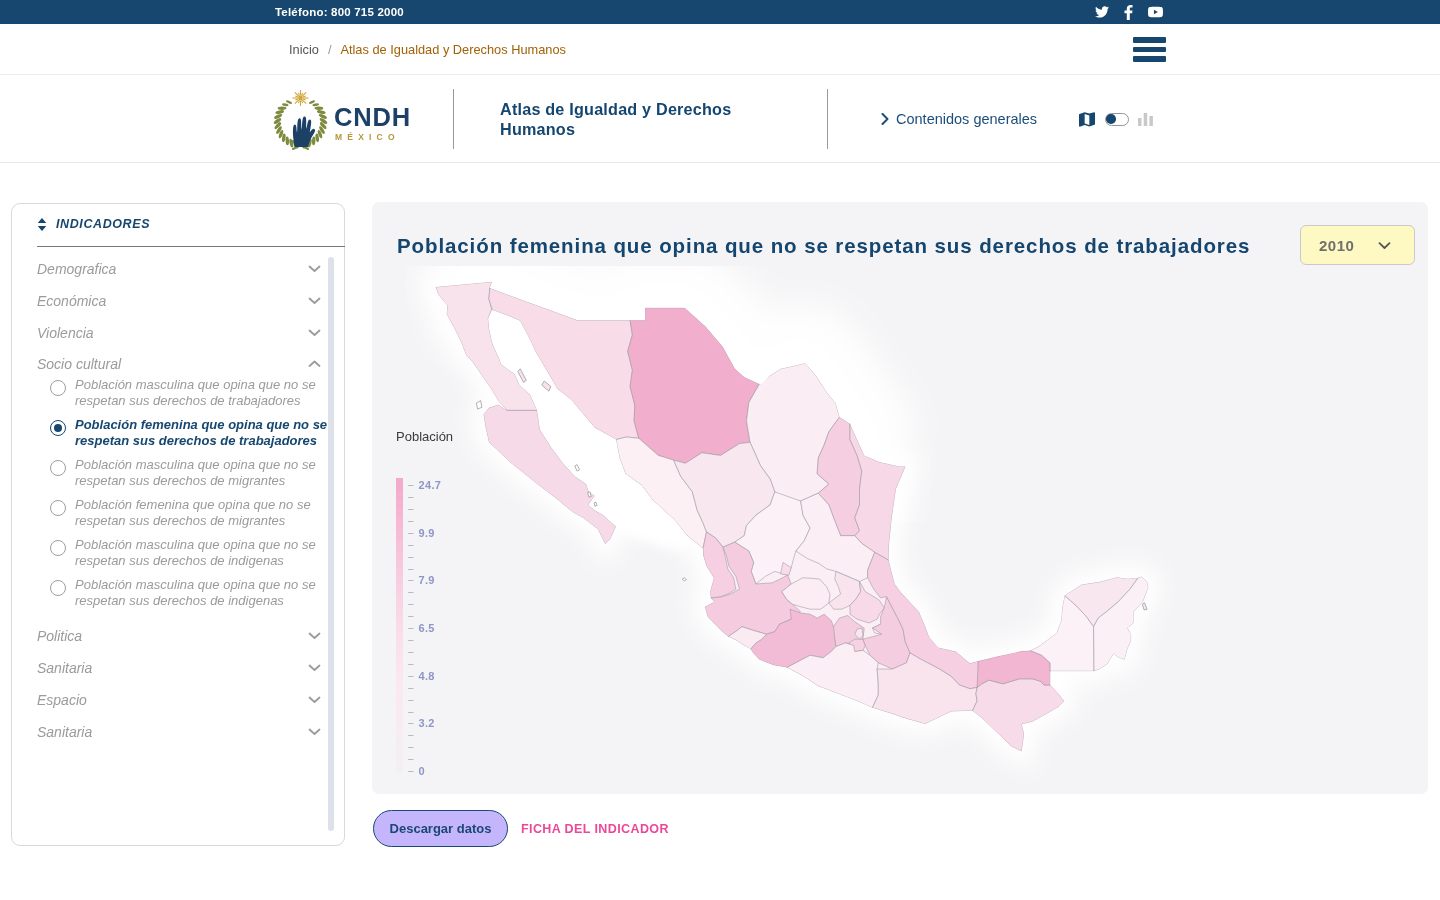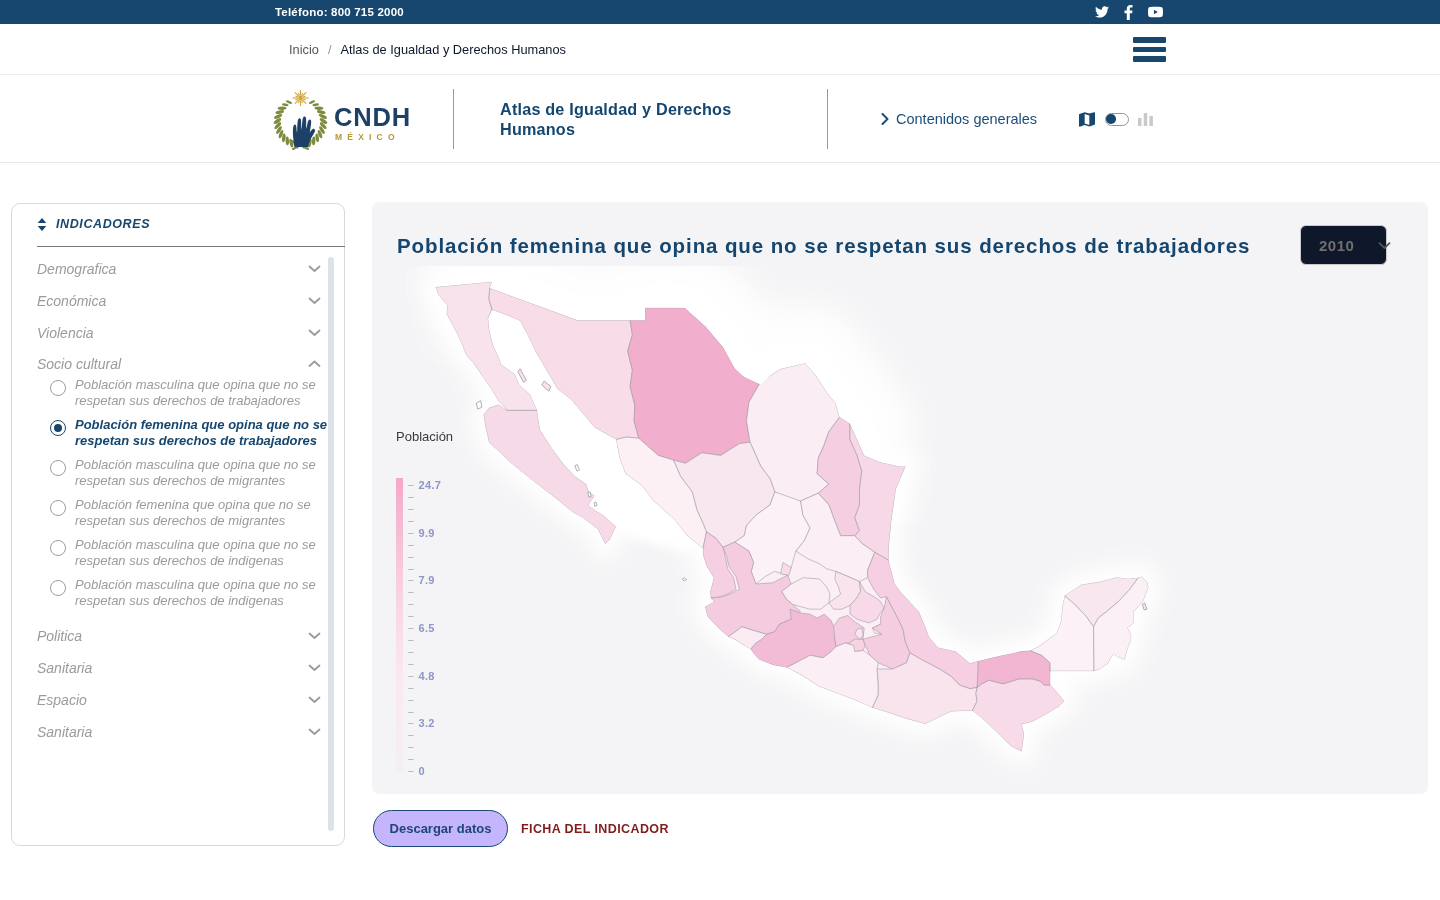--- a/index.html
+++ b/index.html
@@ -2,21 +2,21 @@
 <html><head><meta charset="utf-8"><title>Atlas de Igualdad y Derechos Humanos</title>
 <style>
 * { margin:0; padding:0; box-sizing:border-box; }
 html,body { width:1440px; height:900px; background:#fff; font-family:"Liberation Sans",sans-serif; position:relative; overflow:hidden; }
 .topbar { position:absolute; left:0; top:0; width:1440px; height:24px; background:#17476e;padding-left:38px; }
 .topbar .tel { position:absolute; left:275px; top:0; line-height:24px; color:#fff; font-size:11.5px; font-weight:bold; letter-spacing:0.2px; }
 .socials { position:absolute; right:277px; top:0; height:24px; display:flex; align-items:center; gap:15px; }
 .nav { position:absolute; left:0; top:24px; width:1440px; height:51px; background:#fff; border-bottom:1px solid #ededed; }
 .crumb { position:absolute; left:289px; top:0; line-height:51px; font-size:12.8px; color:#555; }
 .crumb .sep { color:#999; margin:0 9px; }
-.crumb .cur { color:#0f172a; }
+.crumb .cur { color:#a16207; }
 .burger { position:absolute; left:1133px; top:13px; width:33px; }
 .burger div { height:5.5px; background:#17476e; margin-bottom:4px; border-radius:1px; }
 .header { position:absolute; left:0; top:75px; width:1440px; height:88px; background:#fff; border-bottom:1px solid #e8e8e8; }
 .logo { position:absolute; left:250px; top:0px;text-decoration:underline; }
 .vline { position:absolute; width:1px; background:#999; top:14px; height:60px; }
 .htitle { position:absolute; left:500px; top:25px; font-size:16.2px; line-height:19.5px; font-weight:bold; color:#15466f; letter-spacing:0.2px; }
 .cglink { position:absolute; left:881px; top:36px; font-size:14.5px; color:#1b4e7b; display:flex; align-items:center; gap:7px;text-align:center; }
 .hicons { position:absolute; left:1079px; top:37px; display:flex; align-items:center; gap:9.5px; }
 .toggle { width:24px; height:13.5px; border:1.5px solid #8f979e; border-radius:8px; position:relative; background:#fff; }
 .toggle .knob { position:absolute; left:0.5px; top:0.5px; width:9.5px; height:9.5px; border-radius:50%; background:#17476e; }
@@ -27,30 +27,30 @@
 .cat { position:absolute; left:25px; width:284px; height:32px; display:flex; align-items:center; justify-content:space-between; font-size:14px; color:#9b9b9b; }
 .radio-item { position:absolute; left:38px; width:282px; display:flex; gap:9px; }
 .rring { flex:0 0 16px; width:16px; height:16px; margin-top:3px; border:1.5px solid #9e9e9e; border-radius:50%; display:flex; align-items:center; justify-content:center; }
 .rring.sel { border-color:#17476e; }
 .rdot { width:8px; height:8px; border-radius:50%; background:#17476e; }
 .rtxt { font-size:13px; line-height:16px; color:#9b9b9b; }
 .sel .rtxt { color:#17476e; font-weight:bold; }
 .sb-scroll { position:absolute; left:316px; top:53px; width:6px; height:574px; background:#dce1ea; border-radius:3px; }
 .panel { position:absolute; left:372px; top:202px; width:1056px; height:592px; background:#f4f4f6; border-radius:7px; overflow:hidden; }
 .ptitle { z-index:3; position:absolute; left:25px; top:32px; font-size:20.5px; font-weight:bold; color:#15466f; letter-spacing:0.9px; }
-.dropdown { z-index:3; position:absolute; left:928px; top:23px; width:87px; height:40px; background:#0f172a; border:1px solid #c9c9c9; border-radius:6px; }
+.dropdown { z-index:3; position:absolute; left:928px; top:23px; width:115px; height:40px; background:#fef9c3; border:1px solid #c9c9c9; border-radius:6px; }
 .dropdown b { position:absolute; left:18px; top:11px; font-size:15px; color:#6f6f6f; letter-spacing:0.5px; }
 .lgd-title { z-index:3; position:absolute; left:24px; top:227px; font-size:13px; color:#3a3a3a; }
 .lgd-bar { z-index:3; position:absolute; left:24px; top:275.5px; width:7px; height:295px; background:linear-gradient(to bottom,#f5a8ca 0%,#f6bcd5 18%,#f8cfe0 36%,#fadfe9 54%,#fbe9f0 70%,#f8ecf0 85%,#f2f0f2 100%); }
 .lgd-tick { position:absolute; left:36px; height:11px; display:flex; align-items:center; gap:5px; }
 .lgd-tick .dash { color:#a9a9b5; font-size:10px; }
 .lgd-tick b { font-size:11px; color:#8d96c6; letter-spacing:0.3px; }
 #mapsvg { position:absolute; left:0; top:0; z-index:1; }
 .btn-pill { position:absolute; left:373px; top:810px; width:135px; height:37px; border:1.5px solid #1c4775; border-radius:19px; display:flex; align-items:center; justify-content:center; font-size:13px; font-weight:bold; color:#1c4775; background:#c4b5fd; }
-.btn-link { position:absolute; left:521px; top:810px; height:37px; display:flex; align-items:center; font-size:12.5px; font-weight:bold; color:#7f1d1d; letter-spacing:0.4px;text-align:center; }
+.btn-link { position:absolute; left:521px; top:810px; height:37px; display:flex; align-items:center; font-size:12.5px; font-weight:bold; color:#ec4899; letter-spacing:0.4px;text-align:center; }
 </style></head>
 <body>
 <div class="topbar">
   <span class="tel">Teléfono: 800 715 2000</span>
   <div class="socials">
     <svg width="14" height="12" viewBox="0 0 24 20">
         <path fill="#fff" d="M24,2.4c-0.9,0.4-1.8,0.7-2.8,0.8c1-0.6,1.8-1.6,2.2-2.7c-1,0.6-2,1-3.1,1.2C19.4,0.6,18.1,0,16.7,0c-2.7,0-4.9,2.2-4.9,4.9c0,0.4,0,0.8,0.1,1.1C7.7,5.8,4.1,3.8,1.7,0.9C1.2,1.7,1,2.5,1,3.4c0,1.7,0.9,3.2,2.2,4.1C2.4,7.5,1.6,7.2,1,6.9c0,0,0,0,0,0.1c0,2.4,1.7,4.4,3.9,4.8c-0.4,0.1-0.8,0.2-1.3,0.2c-0.3,0-0.6,0-0.9-0.1c0.6,1.9,2.4,3.4,4.6,3.4c-1.7,1.3-3.8,2.1-6.1,2.1c-0.4,0-0.8,0-1.2-0.1c2.2,1.4,4.8,2.2,7.5,2.2c9.1,0,14-7.5,14-14c0-0.2,0-0.4,0-0.6C22.5,4.3,23.3,3.4,24,2.4z"></path>
       </svg>
     <svg width="9" height="15" viewBox="0 0 9 15">
         <path fill="#fff" d="M5.8,15V8.2h2.3L8.5,5.5H5.8V3.8c0-0.8,0.2-1.3,1.3-1.3h1.4V0.1C8.3,0.1,7.4,0,6.5,0C4.3,0,2.8,1.3,2.8,3.6v1.9H0.5v2.7h2.3V15H5.8z"></path>

